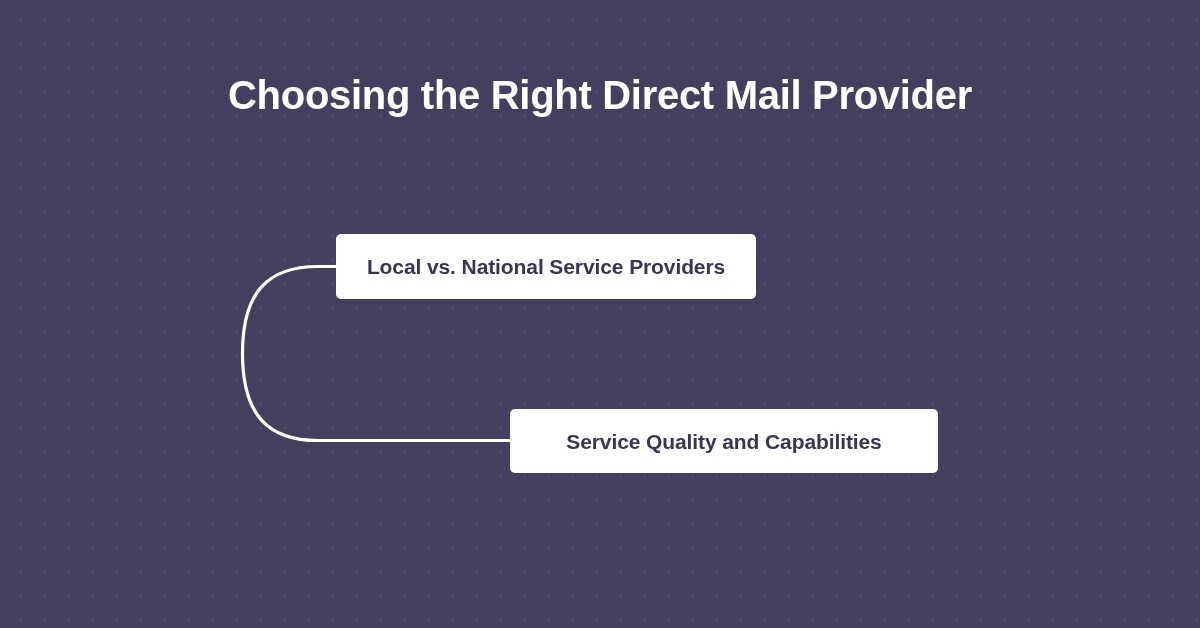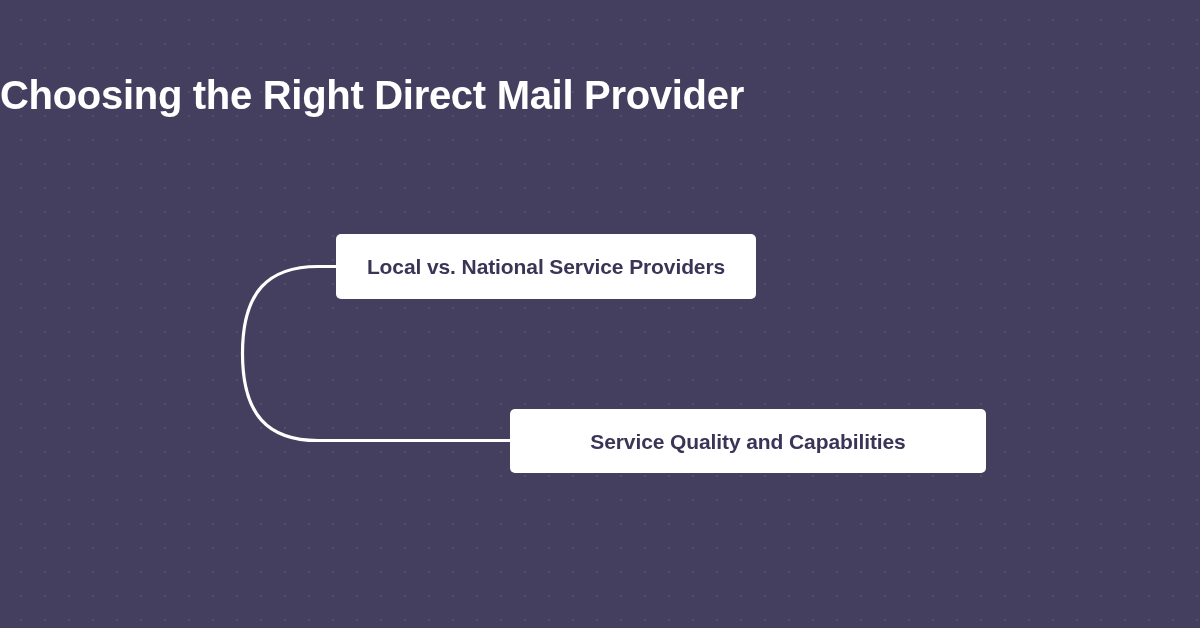--- a/index.html
+++ b/index.html
@@ -22,21 +22,21 @@
     background-size: 24px 24px;
     background-position: 9px 8px;
     overflow: hidden;
   }
 
   #page-title {
     position: absolute;
     left: 0;
     right: 0;
     top: 66px;
-    text-align: left;
+    text-align: center;
     color: #ffffff;
     font-size: 40px;
     font-weight: 700;
     letter-spacing: -0.3px;
     line-height: 58px;
     white-space: nowrap;
   }
 
   #connector-layer {
     position: absolute;
@@ -70,21 +70,21 @@
   #node-card-0 {
     left: 336px;
     top: 234px;
     width: 420px;
     height: 65px;
   }
 
   #node-card-1 {
     left: 510px;
     top: 409px;
-    width: 476px;
+    width: 428px;
     height: 64px;
   }
 </style>
 </head>
 <body>
 
 <div id="infographic">
 
   <div id="page-title">Choosing the Right Direct Mail Provider</div>
 

